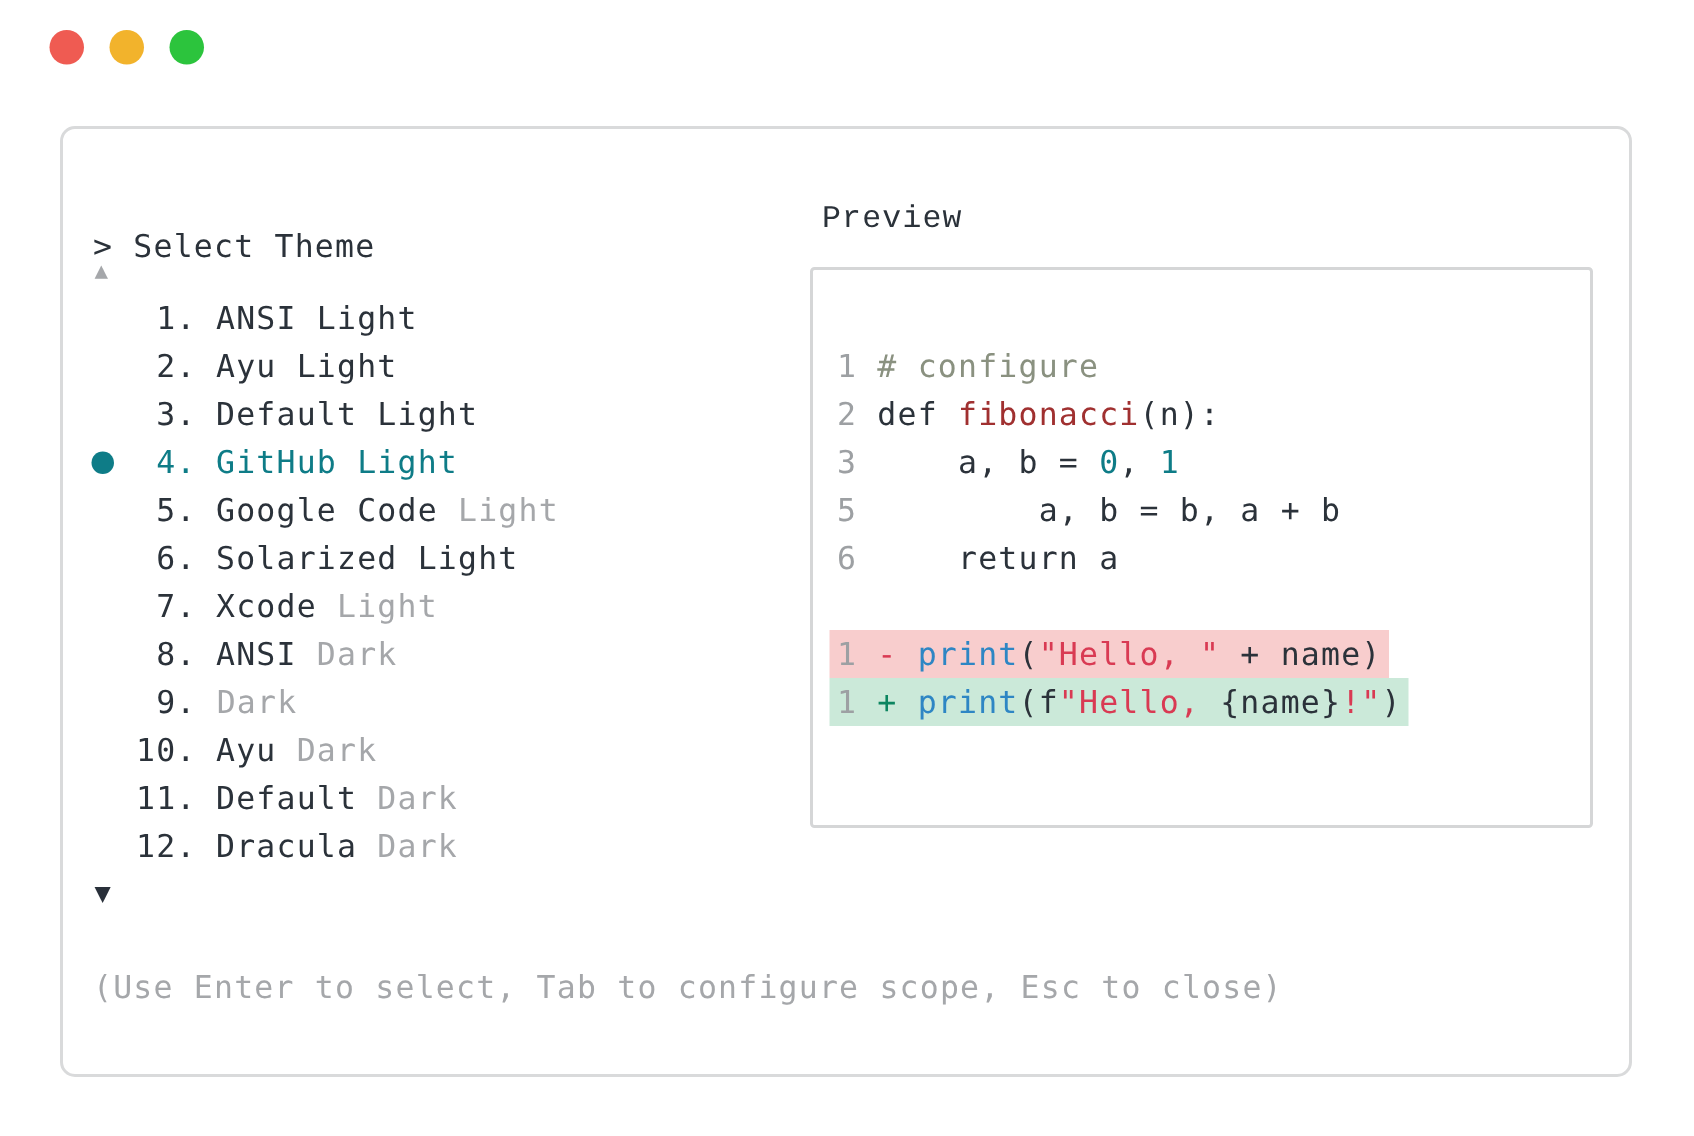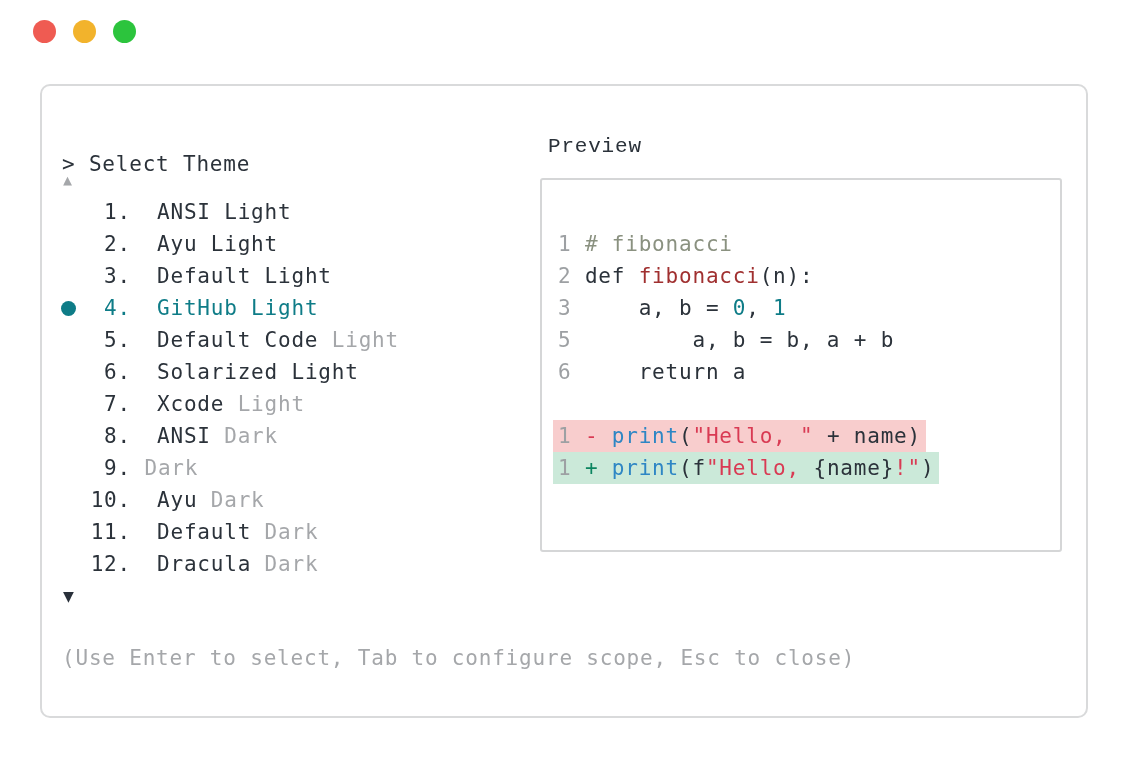--- a/index.html
+++ b/index.html
@@ -22,21 +22,21 @@
 
   #up-arrow{position:absolute;left:21px;top:78px;color:#a5a7aa;font-size:15px;line-height:32px;}
   #down-arrow{position:absolute;left:21px;top:494px;color:#29303a;font-size:18px;line-height:32px;}
 
   
   #list{position:absolute;left:20px;top:110px;}
   .trow{display:flex;height:32px;align-items:center;font-size:21px;letter-spacing:0.8px;line-height:32px;}
   .gutter{width:28px;display:flex;align-items:center;}
   .bullet{width:15px;height:15px;border-radius:50%;background:#0e7c87;display:block;margin-left:-1px;}
   .tnum{display:inline-block;width:41px;text-align:right;white-space:pre;}
-  .tname{margin-left:26px;white-space:pre;}
+  .tname{margin-left:13px;white-space:pre;}
   .tvariant{white-space:pre;}
   .muted{color:#a5a7aa;}
   .trow.selected .tnum,.trow.selected .tname,.trow.selected .tvariant{color:#0e7c87;}
 
   
   #pbox{position:absolute;left:498px;top:92px;width:522px;height:374px;
         border:2px solid #d5d6d7;border-radius:3px;box-sizing:border-box;background:#fff;}
   #code{padding:48px 0 0 16px;}
   .cline{height:32px;white-space:pre;font-size:21px;letter-spacing:0.8px;line-height:32px;}
   .cline-gap{height:32px;}
@@ -95,21 +95,21 @@
         <span class="gutter">
           <span class="bullet"></span>
         </span>
         <span class="tnum">4.</span>
         <span class="tname">GitHub</span>
         <span class="tvariant"> Light</span>
       </div>
       <div class="trow">
         <span class="gutter"></span>
         <span class="tnum">5.</span>
-        <span class="tname">Default Code</span>
+        <span class="tname">Google Code</span>
         <span class="tvariant muted"> Light</span>
       </div>
       <div class="trow">
         <span class="gutter"></span>
         <span class="tnum">6.</span>
         <span class="tname">Solarized</span>
         <span class="tvariant"> Light</span>
       </div>
       <div class="trow">
         <span class="gutter"></span>
@@ -145,21 +145,21 @@
         <span class="tnum">12.</span>
         <span class="tname">Dracula</span>
         <span class="tvariant muted"> Dark</span>
       </div>
     </div>
 
   <div id="down-arrow">▼</div>
 
   <div id="pbox">
     <div id="code">
-        <div class="cline"><span class="tok-ln">1 </span><span class="tok-comment"># fibonacci</span></div>
+        <div class="cline"><span class="tok-ln">1 </span><span class="tok-comment"># configure</span></div>
         <div class="cline"><span class="tok-ln">2 </span><span class="tok-fg">def </span><span class="tok-func">fibonacci</span><span class="tok-fg">(n):</span></div>
         <div class="cline"><span class="tok-ln">3 </span><span class="tok-fg">    a, b = </span><span class="tok-num">0</span><span class="tok-fg">, </span><span class="tok-num">1</span></div>
         <div class="cline"><span class="tok-ln">5 </span><span class="tok-fg">        a, b = b, a + b</span></div>
         <div class="cline"><span class="tok-ln">6 </span><span class="tok-fg">    return a</span></div>
         <div class="cline-gap"></div>
         <div class="cline"><span class="hl removed"><span class="tok-ln">1 </span><span class="tok-minus">- </span><span class="tok-builtin">print</span><span class="tok-fg">(</span><span class="tok-str">"Hello, "</span><span class="tok-fg"> + name)</span></span></div>
         <div class="cline"><span class="hl added"><span class="tok-ln">1 </span><span class="tok-plus">+ </span><span class="tok-builtin">print</span><span class="tok-fg">(f</span><span class="tok-str">"Hello, </span><span class="tok-fg">{name}</span><span class="tok-str">!"</span><span class="tok-fg">)</span></span></div>
       </div>
   </div>
 

